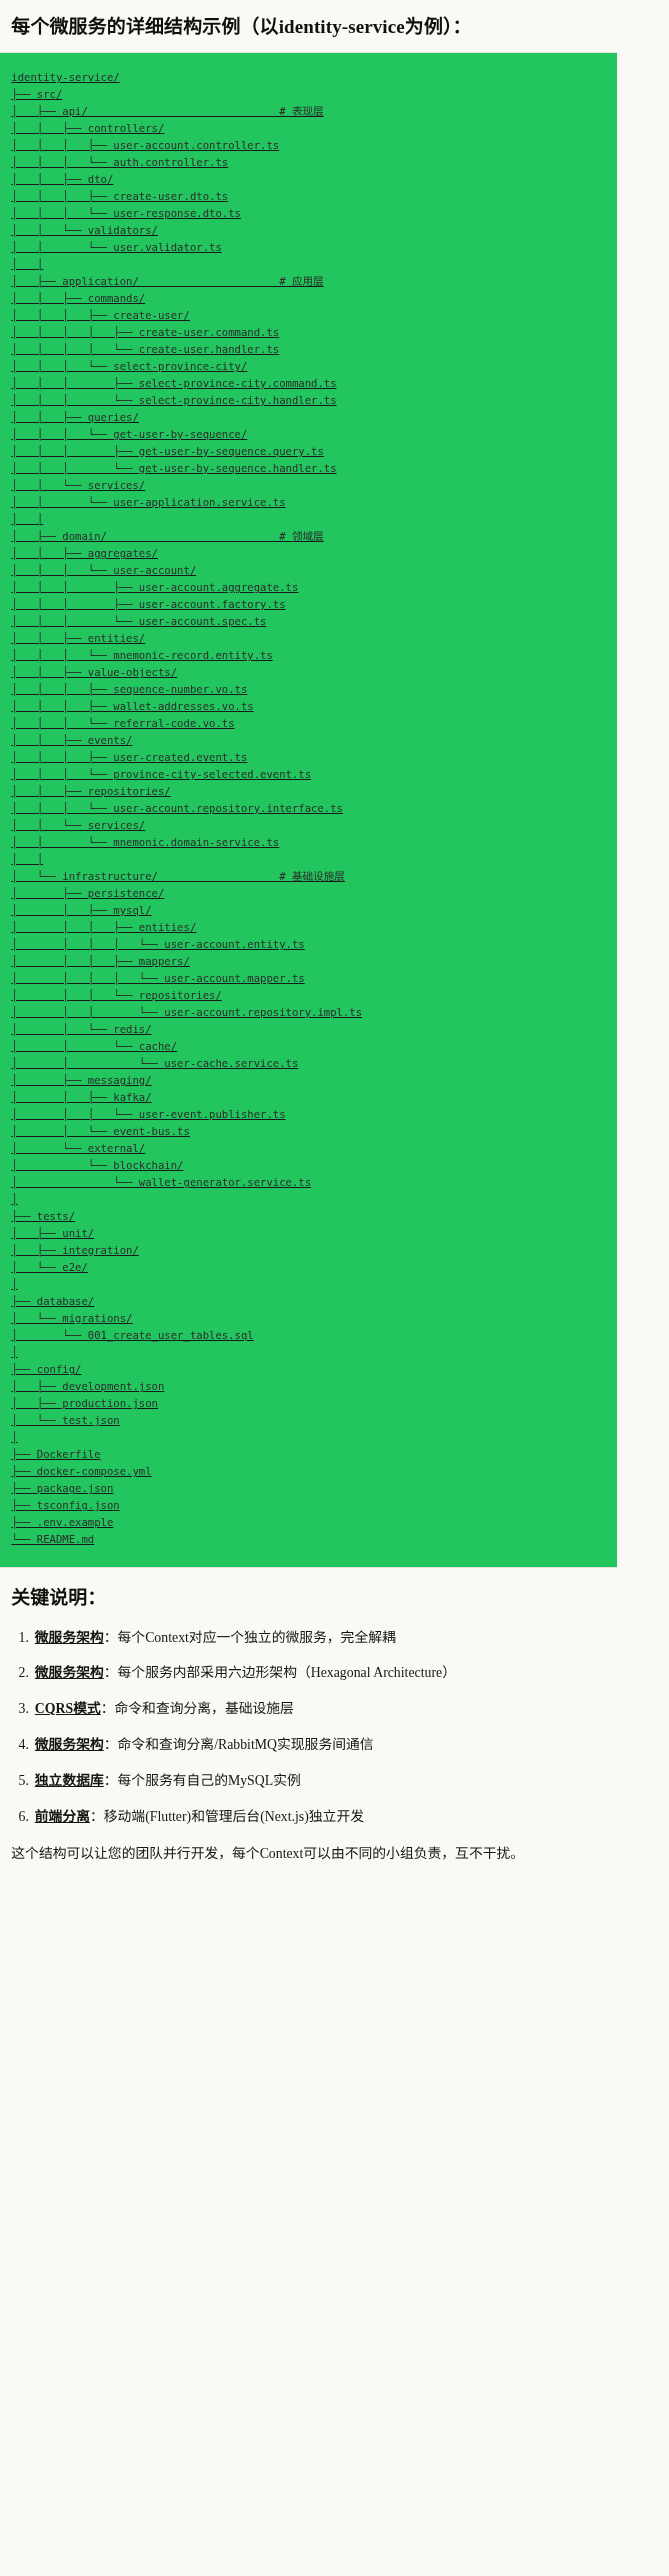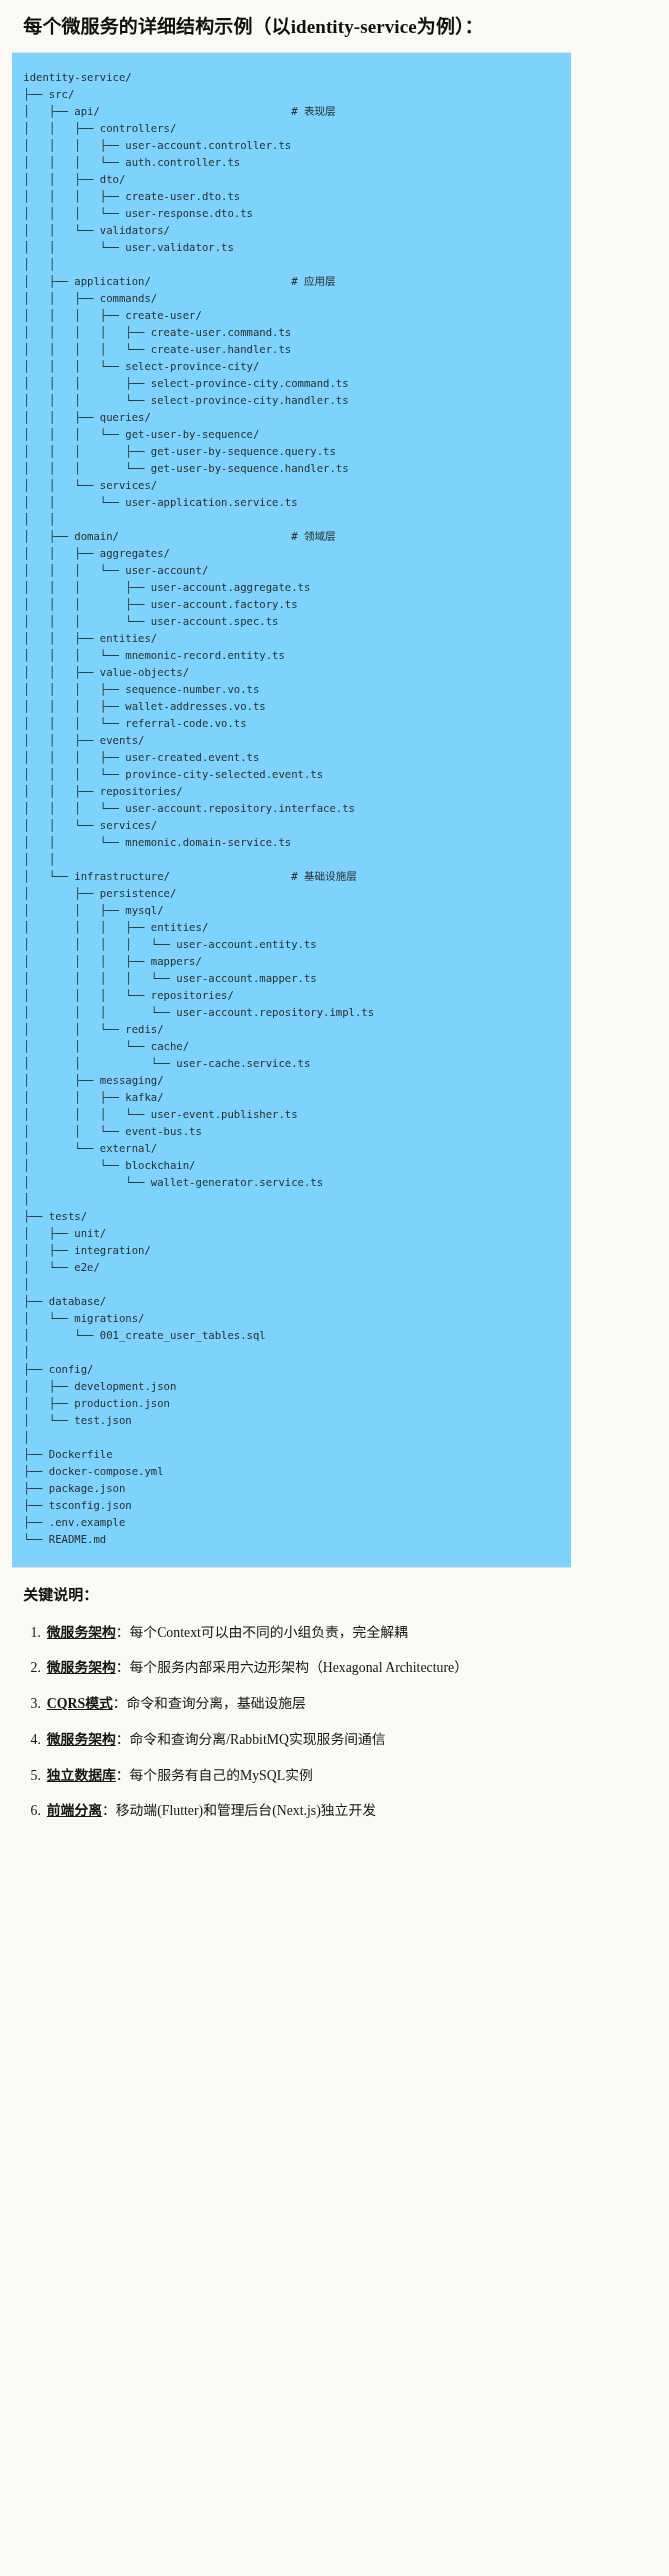--- a/index.html
+++ b/index.html
@@ -8,24 +8,23 @@
     padding: 0;
     background: #faf9f6;
   }
   body {
     width: 669px;
     font-family: "Liberation Sans", "DejaVu Sans", sans-serif;
     color: #1a1a1a;
     -webkit-font-smoothing: antialiased;
   }
   .page {
-    width: 571px;
+    width: 617px;
     box-sizing: border-box;
     background: #faf9f6;
-    padding-left: 12px;
   }
 
   
   .doc-header {
     padding: 13.8px 11.3px 12.5px 11.3px;
     border-bottom: 0.6px solid #e3e1dc;
     background: #faf9f6;
   }
   .doc-title {
     margin: 0;
@@ -34,21 +33,22 @@
     font-size: 19px;
     line-height: 1.35;
     letter-spacing: 0.1px;
     color: #12100e;
   }
 
   
   .tree-block {
     padding: 16.3px 11.3px 19px 11.3px;
     border-bottom: 0.6px solid #e3e1dc;
-    background: #7dd3fc;
+    background: #22c55e;
+    text-decoration: underline;
   }
   pre.tree {
     margin: 0;
     font-family: "DejaVu Sans Mono", "Liberation Mono", monospace;
     font-size: 10.6px;
     line-height: 17px;
     color: #2b2b2b;
     white-space: pre;
     tab-size: 4;
     overflow-x: visible;
@@ -56,21 +56,21 @@
 
   
   .notes-block {
     padding: 17.5px 11.3px 19px 11.3px;
     background: #faf9f6;
   }
   .notes-title {
     margin: 0 0 16.3px 0;
     font-family: "Liberation Serif", "DejaVu Serif", serif;
     font-weight: bold;
-    font-size: 15px;
+    font-size: 19px;
     line-height: 1.3;
     color: #12100e;
   }
   ol.notes-list {
     margin: 0 0 16.3px 0;
     padding: 0 0 0 21px;
     list-style-position: outside;
     list-style-type: decimal;
   }
   ol.notes-list > li {
@@ -196,35 +196,36 @@
 ├── tsconfig.json
 ├── .env.example
 └── README.md</pre>
   </div>
 
   <div class="notes-block">
     <h2 class="notes-title">关键说明：</h2>
 
     <ol class="notes-list">
       <li>
-        <span class="term">微服务架构</span><span class="desc">：每个Context可以由不同的小组负责，完全解耦</span>
+        <span class="term">微服务架构</span><span class="desc">：每个Context对应一个独立的微服务，完全解耦</span>
       </li>
       <li>
         <span class="term">微服务架构</span><span class="desc">：每个服务内部采用六边形架构（Hexagonal Architecture）</span>
       </li>
       <li>
         <span class="term">CQRS模式</span><span class="desc">：命令和查询分离，基础设施层</span>
       </li>
       <li>
         <span class="term">微服务架构</span><span class="desc">：命令和查询分离/RabbitMQ实现服务间通信</span>
       </li>
       <li>
         <span class="term">独立数据库</span><span class="desc">：每个服务有自己的MySQL实例</span>
       </li>
       <li>
         <span class="term">前端分离</span><span class="desc">：移动端(Flutter)和管理后台(Next.js)独立开发</span>
       </li>
     </ol>
 
+    <p class="closing">这个结构可以让您的团队并行开发，每个Context可以由不同的小组负责，互不干扰。</p>
   </div>
 
 </div>
 
 
 </body></html>

